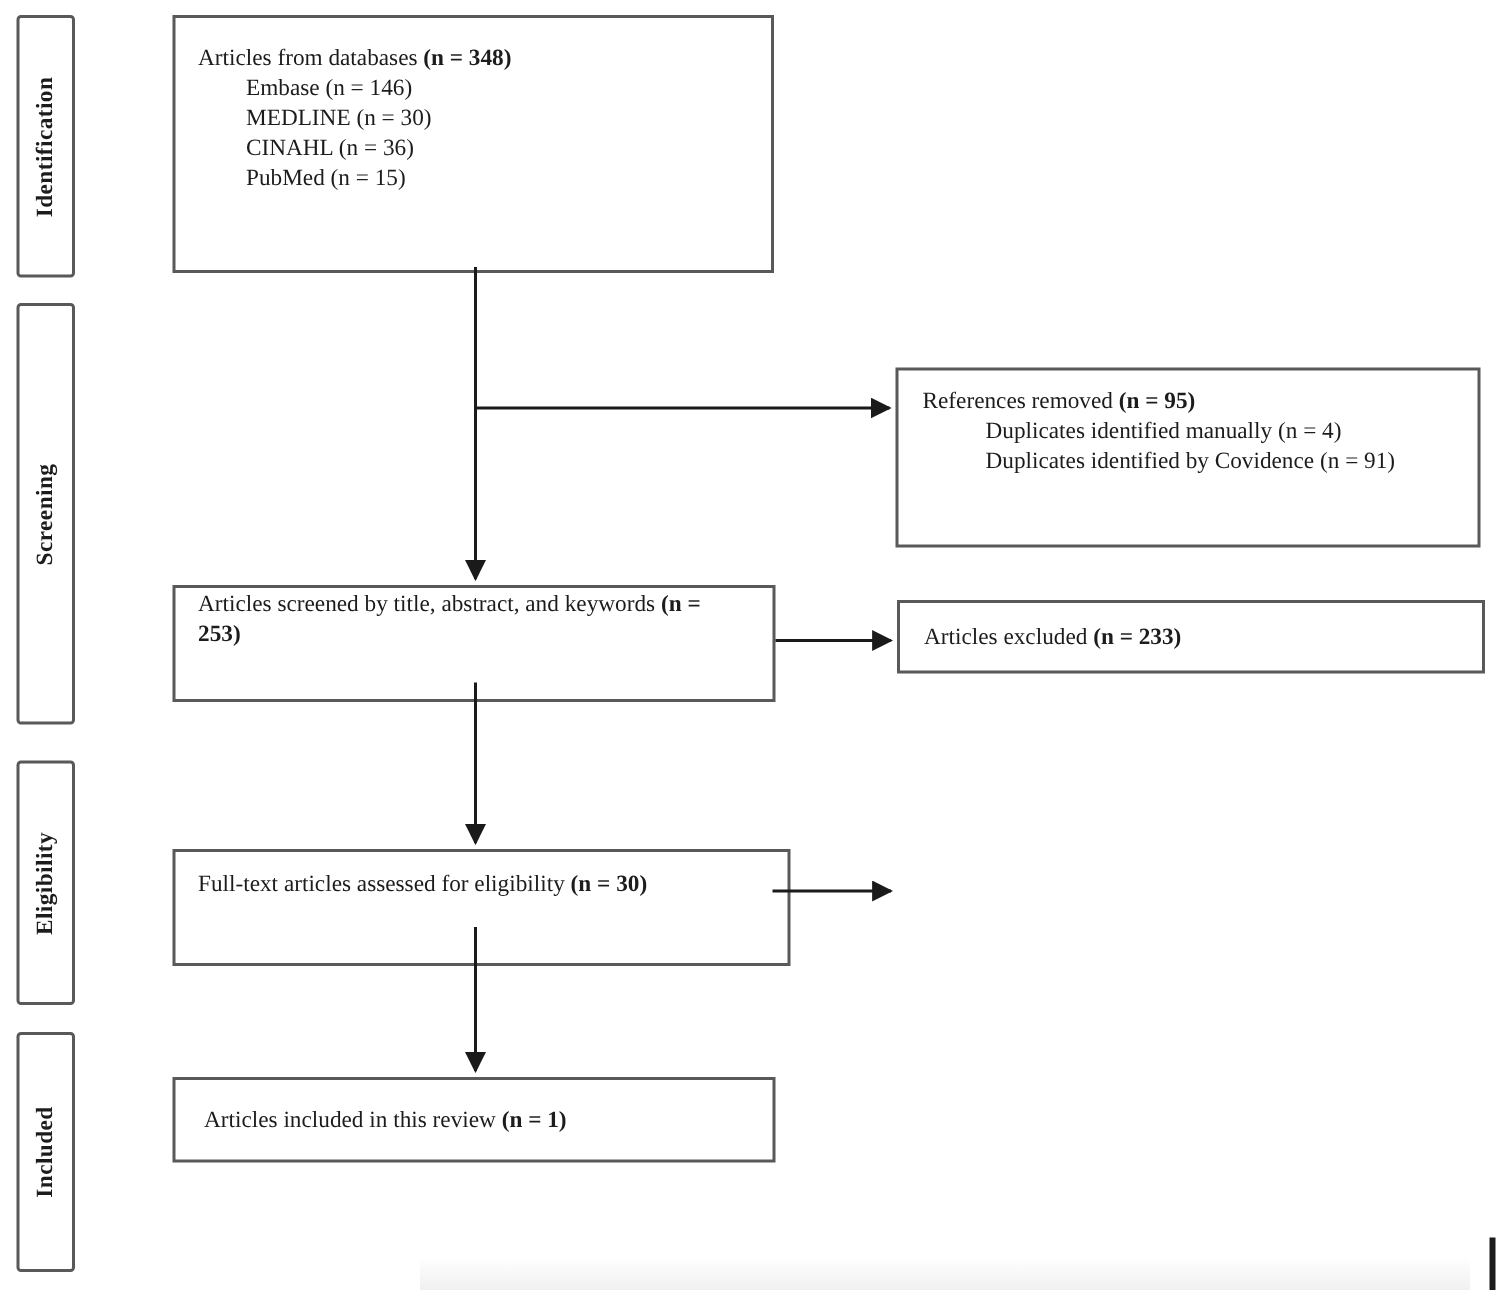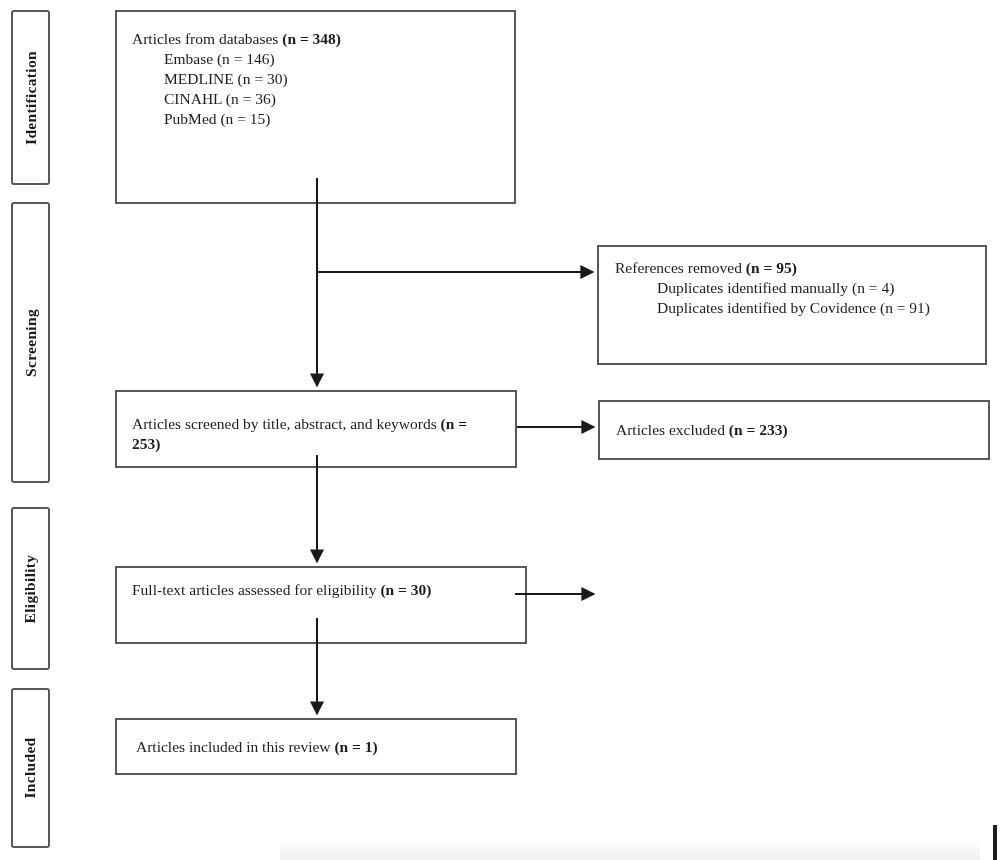--- a/index.html
+++ b/index.html
@@ -47,28 +47,28 @@
   
   .fbox {
     position: absolute;
     border: 2px solid var(--border);
     background: #ffffff;
     font-size: 15.5px;
     line-height: 20px;
   }
   .fbox .bold { font-weight: bold; }
 
-  .box-databases { left: 115px; top: 10px;  width: 401px; height: 194px; padding: 17px 10px 0 15px; }
+  .box-databases { left: 115px; top: 10px;  width: 401px; height: 172px; padding: 17px 10px 0 15px; }
   .db-item  { padding-left: 32px; }
 
   .box-removed { left: 597px; top: 225px; width: 390px; height: 120px; padding: 11px 12px 0 16px; margin-top: 20px; }
   .rm-item { text-indent: 42px; }
 
-  .box-screened { left: 115px; top: 390px; width: 402px; height: 78px; padding: 22px 28px 0 15px; }
-  .box-excluded { left: 598px; top: 400px; width: 392px; height: 60px; display: flex; align-items: center; padding-left: 16px; }
+  .box-screened { left: 115px; top: 390px; width: 402px; height: 78px; padding: 1px 28px 0 15px; }
+  .box-excluded { left: 598px; top: 400px; width: 392px; height: 49px; display: flex; align-items: center; padding-left: 16px; }
   .box-fulltext { left: 115px; top: 566px; width: 412px; height: 78px; padding: 12px 24px 0 15px; }
   .box-ft-excluded { left: 598px; top: 566px; width: 390px; height: 56px; display: flex; align-items: center; padding-left: 14px; }
   .box-included { left: 115px; top: 718px; width: 402px; height: 57px; display: flex; align-items: center; padding-left: 19px; }
 
   
   .arrows {
     position: absolute;
     left: 0; top: 0;
     width: 1000px; height: 860px;
     pointer-events: none;

